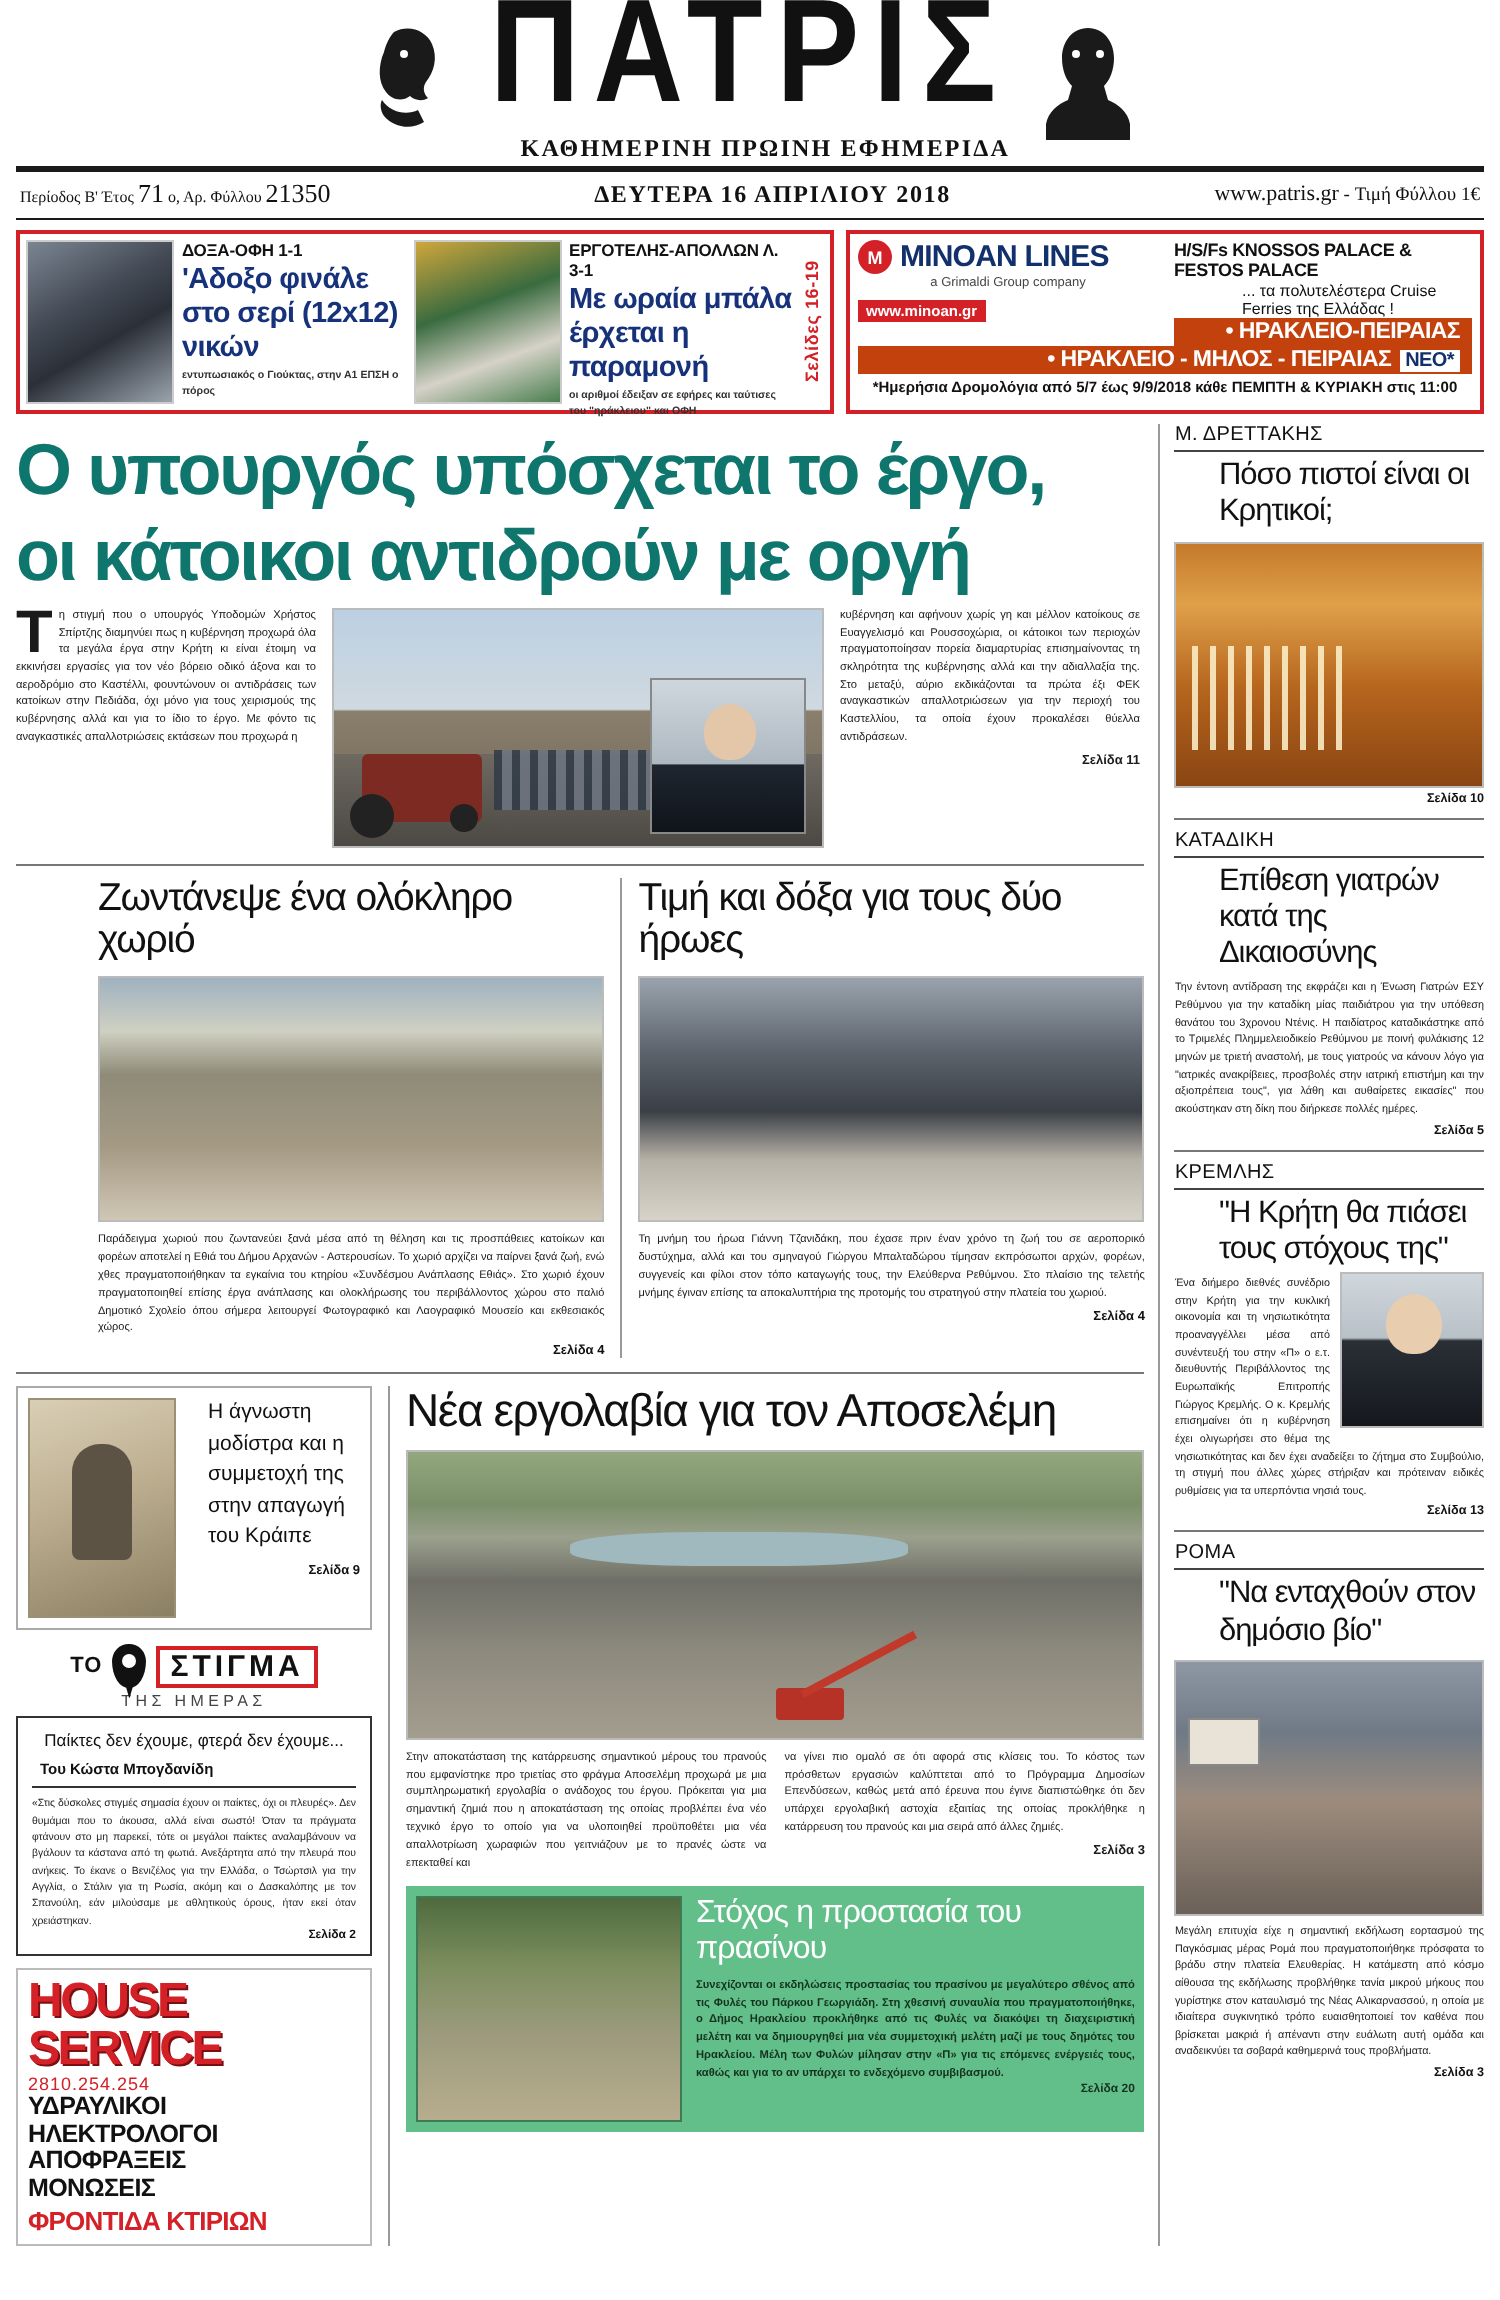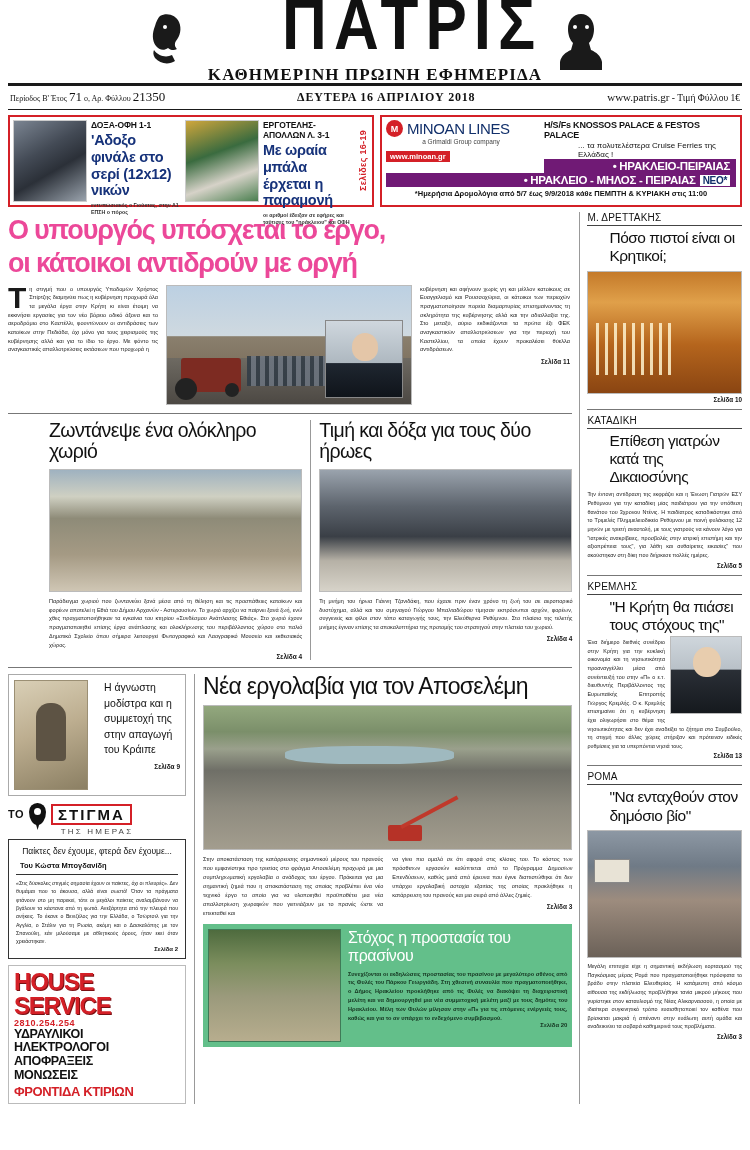--- a/index.html
+++ b/index.html
@@ -19,71 +19,71 @@
   .logo-block { display: flex; flex-direction: column; align-items: flex-end; }
   .logo-title {
     font-family: "Liberation Sans", sans-serif;
     font-size: 62px; font-weight: bold; letter-spacing: 7px;
     line-height: 0.95; color: #111;
     transform: scaleY(1.18); transform-origin: center;
   }
   .logo-sub {
     margin-top: 11px;
     font-family: "Liberation Serif", serif;
-    font-size: 17px; font-weight: bold; letter-spacing: 1.1px; color: #111;
+    font-size: 12px; font-weight: bold; letter-spacing: 1.1px; color: #111;
   }
   .rule-thick { height: 3px; background: #1a1a1a; margin: 3px 0 0 0; }
   .rule-thin { height: 1px; background: #1a1a1a; }
 
   .infobar { display: flex; align-items: center; justify-content: space-between; padding: 3px 2px 4px 2px; font-family: "Liberation Serif", serif; }
   .infobar .left { font-size: 8px; color: #111; }
   .infobar .left .big { font-size: 13px; }
   .infobar .center { font-size: 12px; font-weight: bold; letter-spacing: 0.8px; }
   .infobar .right { font-size: 9.5px; }
   .infobar .right .site { font-size: 11px; }
 
   
   .adrow { display: flex; gap: 6px; margin-top: 5px; height: 92px; }
-  .sports-box { width: 366px; border: 2px solid #d42027; background: #fff; display: flex; padding: 3px; gap: 4px; position: relative; }
+  .sports-box { width: 409px; border: 2px solid #d42027; background: #fff; display: flex; padding: 3px; gap: 4px; position: relative; }
   .sp-item { display: flex; gap: 4px; flex: 1; }
   .sp-photo { width: 74px; border: 1px solid #ccc; }
   .sp-photo.a { background: linear-gradient(150deg,#7b8592 0%,#434a55 38%,#2b3038 60%,#9aa3ad 100%); }
   .sp-photo.b { background: linear-gradient(160deg,#cfa63c 0%,#3a6b3f 40%,#d6d2c8 70%,#4a7f4f 100%); }
   .sp-txt { flex: 1; display: flex; flex-direction: column; justify-content: flex-start; }
   .sp-kicker { font-size: 8.5px; font-weight: bold; color: #111; letter-spacing: -0.1px; }
   .sp-head { font-size: 14.5px; font-weight: bold; color: #16327a; line-height: 1.16; margin-top: 2px; letter-spacing: -0.3px; }
   .sp-sub { font-size: 5.3px; font-weight: bold; color: #333; line-height: 1.35; margin-top: 3px; }
   .sp-side { width: 12px; background: #fff; display: flex; align-items: center; justify-content: center; }
   .sp-side span { writing-mode: vertical-rl; transform: rotate(180deg); font-size: 9px; font-weight: bold; color: #d42027; letter-spacing: 0.3px; }
 
   .minoan-box { flex: 1; border: 2px solid #d42027; background: #fff; padding: 3px 4px; display: flex; flex-direction: column; }
   .mi-top { display: flex; gap: 8px; align-items: flex-start; }
   .mi-logo { width: 150px; }
   .mi-logo-row { display: flex; align-items: center; gap: 4px; }
   .mi-badge { width: 17px; height: 17px; border-radius: 50%; background: #d42027; display: flex; align-items: center; justify-content: center; color: #fff; font-size: 9px; font-weight: bold; }
-  .mi-name { font-size: 15px; font-weight: normal; color: #12306b; letter-spacing: -0.4px; }
+  .mi-name { font-size: 15px; font-weight: bold; color: #12306b; letter-spacing: -0.4px; }
   .mi-grimaldi { font-size: 6.5px; color: #444; text-align: center; margin-top: 1px; }
   .mi-right { flex: 1; }
   .mi-l1 { font-size: 9px; font-weight: bold; color: #111; letter-spacing: -0.2px; }
   .mi-l2 { font-size: 8px; color: #111; margin-top: 1px; margin-left: 34px; }
   .mi-url { background: #d42027; color: #fff; font-size: 7.5px; font-weight: bold; padding: 1px 4px; display: inline-block; margin-top: 2px; }
-  .mi-bar { background: #701a75; color: #fff; font-size: 11.5px; font-weight: bold; text-align: right; padding: 1px 6px 1px 0; letter-spacing: -0.3px; }
+  .mi-bar { background: #c2410c; color: #fff; font-size: 11.5px; font-weight: bold; text-align: right; padding: 1px 6px 1px 0; letter-spacing: -0.3px; }
   .mi-bar2 { display: flex; justify-content: flex-end; align-items: center; gap: 4px; }
   .mi-neo { background: #fff; color: #12306b; font-size: 10px; font-weight: bold; padding: 0 3px; }
   .mi-foot { font-size: 7.5px; font-weight: bold; text-align: center; margin-top: 2px; }
 
   
   .main-grid { display: flex; gap: 7px; margin-top: 5px; }
   .left-col { width: 566px; }
   .right-col { width: 163px; border-left: 1px solid #999; padding-left: 7px; }
 
   
   .kicker-line { text-align: center; }
   .kicker { font-size: 14.5px; color: #222; letter-spacing: 0.2px; display: inline-block; border-bottom: 1.5px solid #d42027; padding-bottom: 2px; }
-  .lead-head { font-size: 27px; font-weight: bold; line-height: 1.07; letter-spacing: -1.2px; margin-top: 4px; color: #ec4899; }
+  .lead-head { font-size: 36px; font-weight: bold; line-height: 1.07; letter-spacing: -1.2px; margin-top: 4px; color: #0f766e; }
   .lead-body { display: flex; gap: 8px; margin-top: 7px; }
   .lb-col { width: 150px; font-size: 5.6px; line-height: 1.55; text-align: justify; color: #1a1a1a; }
   .lb-col .dropcap { float: left; font-size: 30px; line-height: 0.82; font-weight: bold; padding: 1px 3px 0 0; }
   .lead-photo { width: 246px; height: 120px; border: 1px solid #bbb; position: relative; background: linear-gradient(180deg,#bcd0e2 0%,#cfd9e0 42%,#8a7f6d 43%,#6d5f4d 100%); overflow: hidden; }
   .lp-tractor { position: absolute; left: 14px; bottom: 12px; width: 60px; height: 34px; background: #7d2b22; border-radius: 3px; }
   .lp-tractor:after { content:""; position:absolute; left:-6px; bottom:-8px; width:22px; height:22px; border-radius:50%; background:#222; }
   .lp-tractor:before { content:""; position:absolute; right:2px; bottom:-5px; width:14px; height:14px; border-radius:50%; background:#222; }
   .lp-road { position: absolute; left: 0; right: 0; bottom: 0; height: 46px; background: linear-gradient(180deg,#6e6a62,#4c4843); }
   .lp-crowd { position: absolute; left: 80px; bottom: 18px; width: 150px; height: 30px; background: repeating-linear-gradient(90deg,#2f3a45 0 4px,#6b7480 4px 9px); opacity: .85; }
   .lead-inset { position: absolute; right: 8px; bottom: 6px; width: 78px; height: 78px; border: 1px solid #888; background: linear-gradient(180deg,#cfd7de 0%,#aeb8c0 55%,#1f2630 56%,#0f141a 100%); }
@@ -106,36 +106,36 @@
   .bl-left { width: 178px; }
   .bl-right { flex: 1; border-left: 1px solid #999; padding-left: 8px; }
 
   .modista { display: flex; gap: 16px; border: 1px solid #aaa; padding: 5px; }
   .modista-photo { width: 74px; height: 110px; background: linear-gradient(160deg,#d9cfb6 0%,#bdae90 45%,#8b7f63 100%); border: 1px solid #9b8f74; }
   .modista-photo:after { content:""; display:block; margin:22px auto 0; width:30px; height:58px; background:#5d5344; border-radius:14px 14px 4px 4px; }
   .modista-txt { flex: 1; font-size: 10.5px; line-height: 1.48; color: #111; }
   .modista-end { text-align: right; font-size: 6.5px; font-weight: bold; margin-top: 4px; }
 
   .stigma { margin-top: 7px; }
-  .stigma-top { display: flex; align-items: center; gap: 5px; }
+  .stigma-top { display: flex; align-items: center; justify-content: center; gap: 5px; }
   .stigma-to { font-size: 11px; font-weight: bold; letter-spacing: 0.5px; }
   .pin { width: 17px; height: 22px; background: #111; border-radius: 50% 50% 50% 50% / 40% 40% 62% 62%; position: relative; }
   .pin:after { content:""; position:absolute; left:5px; top:5px; width:7px; height:7px; border-radius:50%; background:#fff; }
   .pin:before { content:""; position:absolute; left:6.5px; bottom:-5px; width:4px; height:7px; background:#111; clip-path: polygon(0 0,100% 0,50% 100%); }
   .stigma-word { border: 2px solid #d42027; color: #111; font-size: 15px; font-weight: bold; letter-spacing: 2px; padding: 0 5px; }
   .stigma-sub { text-align: center; font-size: 8px; letter-spacing: 2.2px; color: #444; margin-top: 2px; }
   .stigma-box { border: 1px solid #333; margin-top: 3px; padding: 6px 7px; }
   .stigma-q { font-size: 8.5px; text-align: center; color: #111; }
   .stigma-author { font-size: 7.5px; font-weight: bold; border-bottom: 1px solid #333; padding: 5px 0 4px 4px; margin-bottom: 4px; }
   .stigma-body { font-size: 5.2px; line-height: 1.6; text-align: justify; color: #222; }
   .stigma-end { text-align: right; font-weight: bold; font-size: 6px; }
 
   .house { margin-top: 6px; border: 1px solid #bbb; padding: 4px 5px; }
   .house-title { font-size: 24px; font-weight: bold; color: #d42027; letter-spacing: -1.2px; line-height: 1; text-shadow: 1px 1px 0 #7a0f12; }
-  .house-phone { font-size: 9px; font-weight: bold; color: #d42027; letter-spacing: 0.5px; }
+  .house-phone { font-size: 9px; font-weight: normal; color: #d42027; letter-spacing: 0.5px; }
   .house-list { font-size: 12.5px; font-weight: bold; color: #111; line-height: 1.1; letter-spacing: -0.3px; }
   .house-foot { font-size: 13px; font-weight: bold; color: #d42027; letter-spacing: -0.4px; margin-top: 1px; }
 
   .apo-head { font-size: 23px; line-height: 1.1; letter-spacing: -0.7px; }
   .apo-photo { margin-top: 6px; height: 145px; border: 1px solid #bbb; background: linear-gradient(180deg,#93a87e 0%,#7b8f6a 18%,#9aa08c 30%,#6f6f67 45%,#8d8a7e 70%,#a39d8e 100%); position: relative; overflow: hidden; }
   .apo-water { position: absolute; left: 22%; top: 28%; width: 46%; height: 12%; background: #9fb9bf; border-radius: 40%; }
   .apo-crane { position: absolute; left: 54%; bottom: 14%; width: 64px; height: 4px; background: #c0392b; transform: rotate(-28deg); transform-origin: left bottom; }
   .apo-truck { position: absolute; left: 50%; bottom: 6%; width: 34px; height: 16px; background: #b63227; border-radius: 2px; }
   .apo-cols { display: flex; gap: 9px; margin-top: 5px; }
   .apo-col { flex: 1; font-size: 5.5px; line-height: 1.62; text-align: justify; color: #1a1a1a; }

